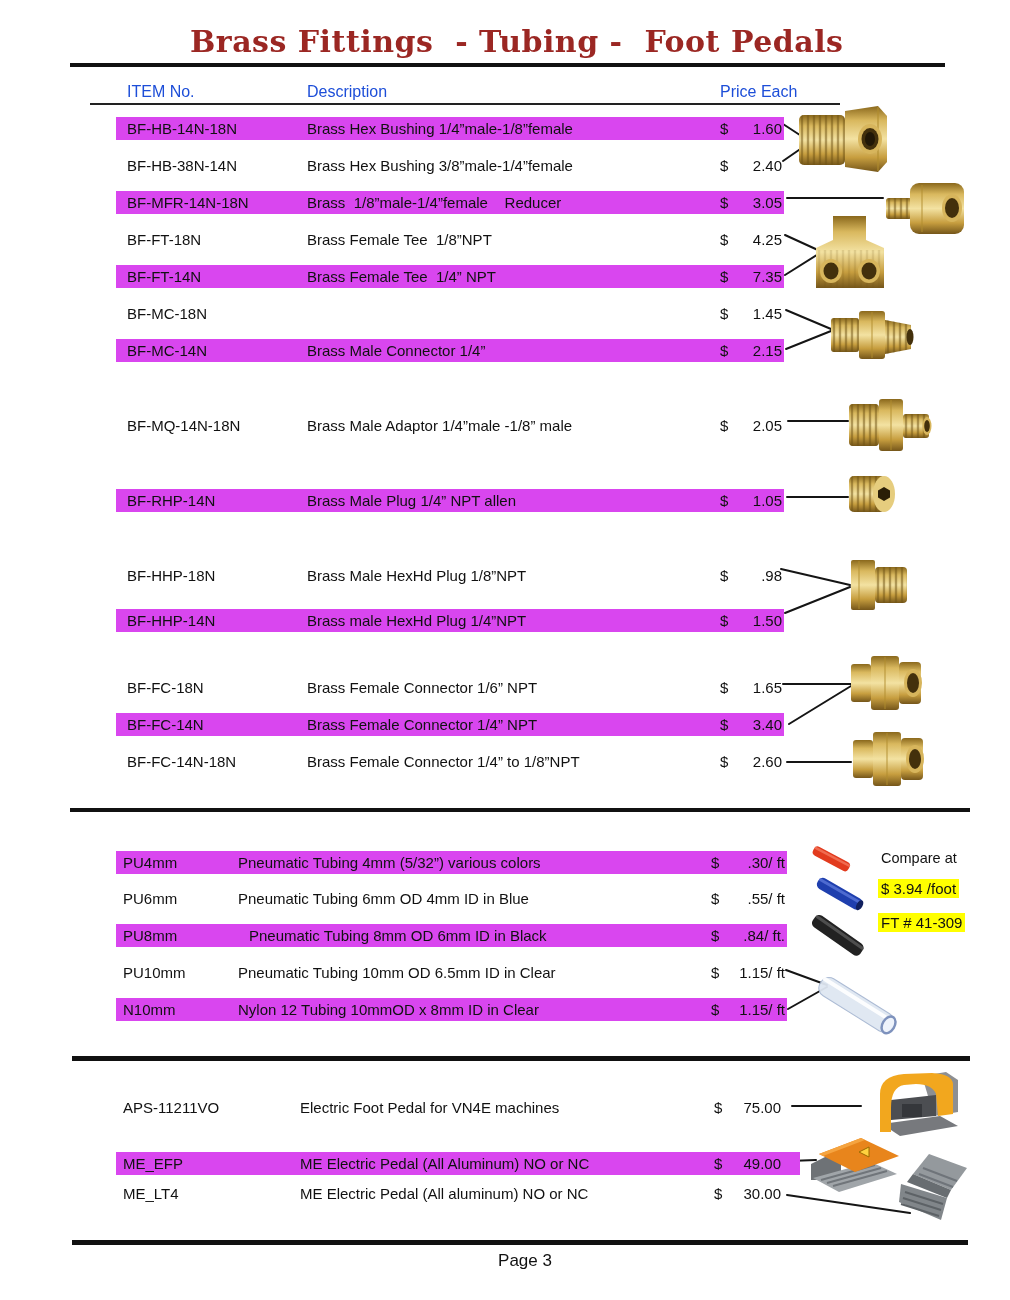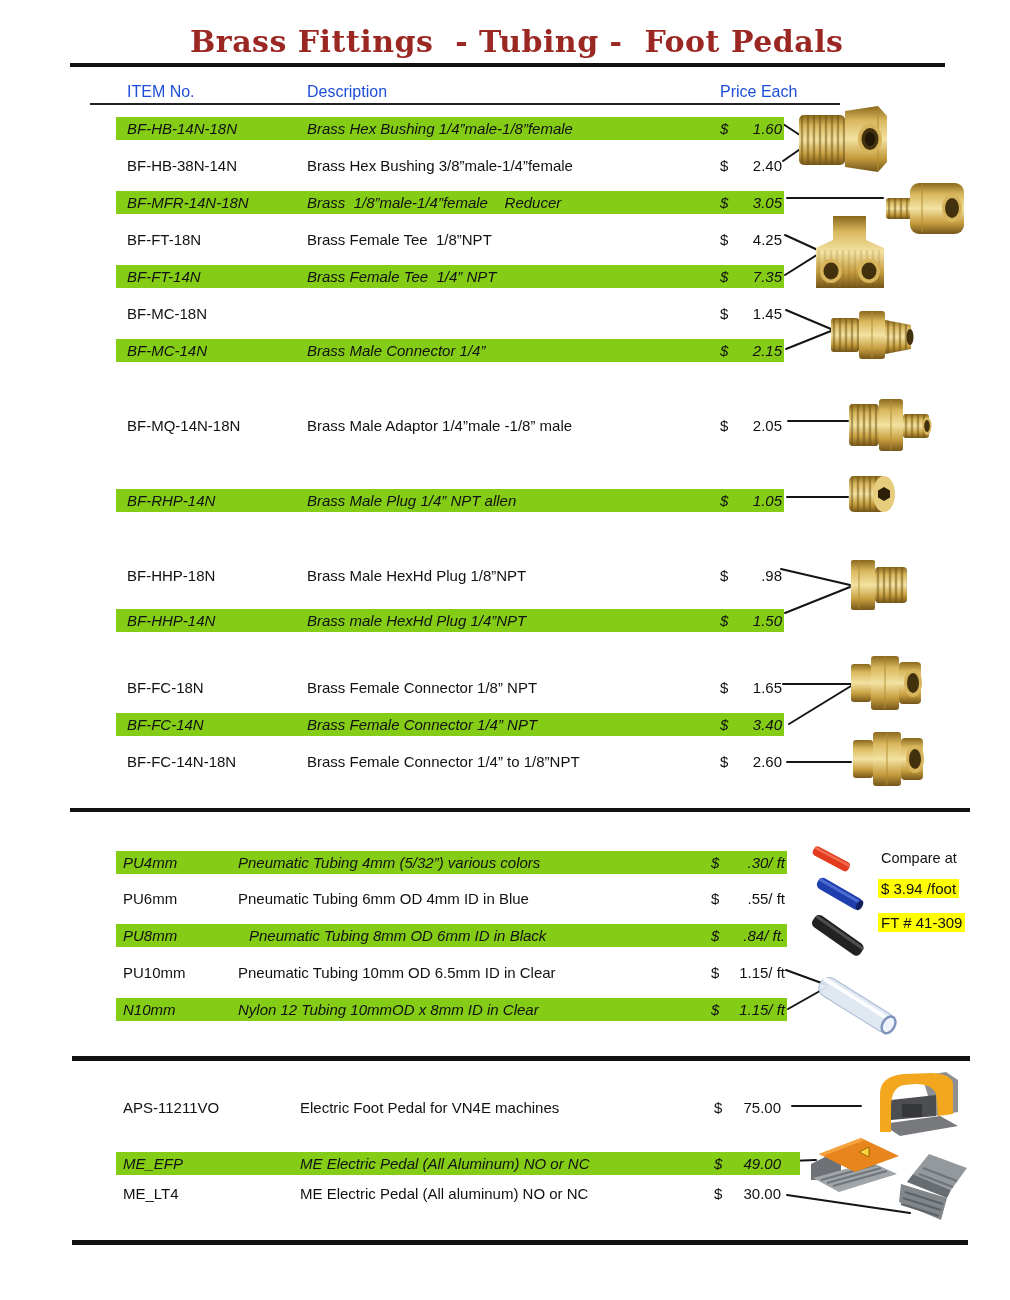--- a/index.html
+++ b/index.html
@@ -4,21 +4,21 @@
 <style>
   html,body{margin:0;padding:0;background:#ffffff;}
   #page{position:relative;width:1010px;height:1300px;background:#ffffff;overflow:hidden;
         font-family:"Liberation Sans",sans-serif;color:#111;}
   .title{position:absolute;left:190px;top:24px;width:540px;text-align:center;
          font-family:"DejaVu Serif",serif;font-weight:700;font-size:30px;
          color:#9b2723;letter-spacing:.5px;white-space:pre;}
   .hr{position:absolute;background:#111;}
   .colhead{position:absolute;top:81px;font-size:16px;line-height:22px;color:#1d4ed8;}
   .row{position:absolute;height:23px;font-size:15px;}
-  .row.shaded{background:#84cc16;font-style:italic;}
+  .row.shaded{background:#d946ef;}
   .cell{position:absolute;top:0;height:23px;line-height:23px;white-space:pre;}
   .cell.price{display:flex;justify-content:space-between;}
   .note{position:absolute;font-size:15px;line-height:19px;white-space:pre;}
   .hl{background:#ffff00;padding:0 3px;}
   .pagenum{position:absolute;left:40px;top:1251px;width:970px;text-align:center;
            font-size:17px;color:#111;}
   svg{display:block;}
 </style>
 </head>
 <body>
@@ -196,20 +196,21 @@
   <div class="hr" style="left:90px;top:103px;width:750px;height:2px;background:#222"></div>
 
   <div class="hr" style="left:70px;top:808px;width:900px;height:4px"></div>
   <div class="hr" style="left:72px;top:1056px;width:898px;height:5px"></div>
   <div class="hr" style="left:72px;top:1240px;width:896px;height:5px"></div>
 
   <div class="note" style="left:881px;top:849px;font-size:14.5px">Compare at</div>
   <div class="note hl" style="left:878px;top:879px">$ 3.94 /foot</div>
   <div class="note hl" style="left:878px;top:913px">FT # 41-309</div>
 
+  <div class="pagenum">Page 3</div>
 
 <div class="row shaded" style="top: 117px; left: 116px; width: 668px;">
       <span class="cell" style="left: 11px;">BF-HB-14N-18N</span>
       <span class="cell" style="left: 191px;">Brass Hex Bushing 1/4”male-1/8”female</span>
       <span class="cell price" style="left: 604px; width: 62px;"><span>$</span><span>1.60</span></span>
     </div>
     <div class="row" style="top: 154px; left: 116px; width: 668px;">
       <span class="cell" style="left: 11px;">BF-HB-38N-14N</span>
       <span class="cell" style="left: 191px;">Brass Hex Bushing 3/8”male-1/4”female</span>
       <span class="cell price" style="left: 604px; width: 62px;"><span>$</span><span>2.40</span></span>
@@ -254,21 +255,21 @@
       <span class="cell" style="left: 191px;">Brass Male HexHd Plug 1/8”NPT</span>
       <span class="cell price" style="left: 604px; width: 62px;"><span>$</span><span>.98</span></span>
     </div>
     <div class="row shaded" style="top: 601px; left: 116px; width: 668px; margin-top: 8px;">
       <span class="cell" style="left: 11px;">BF-HHP-14N</span>
       <span class="cell" style="left: 191px;">Brass male HexHd Plug 1/4”NPT</span>
       <span class="cell price" style="left: 604px; width: 62px;"><span>$</span><span>1.50</span></span>
     </div>
     <div class="row" style="top: 676px; left: 116px; width: 668px;">
       <span class="cell" style="left: 11px;">BF-FC-18N</span>
-      <span class="cell" style="left: 191px;">Brass Female Connector 1/8” NPT</span>
+      <span class="cell" style="left: 191px;">Brass Female Connector 1/6” NPT</span>
       <span class="cell price" style="left: 604px; width: 62px;"><span>$</span><span>1.65</span></span>
     </div>
     <div class="row shaded" style="top: 713px; left: 116px; width: 668px;">
       <span class="cell" style="left: 11px;">BF-FC-14N</span>
       <span class="cell" style="left: 191px;">Brass Female Connector 1/4” NPT</span>
       <span class="cell price" style="left: 604px; width: 62px;"><span>$</span><span>3.40</span></span>
     </div>
     <div class="row" style="top: 750px; left: 116px; width: 668px;">
       <span class="cell" style="left: 11px;">BF-FC-14N-18N</span>
       <span class="cell" style="left: 191px;">Brass Female Connector 1/4” to 1/8”NPT</span>

